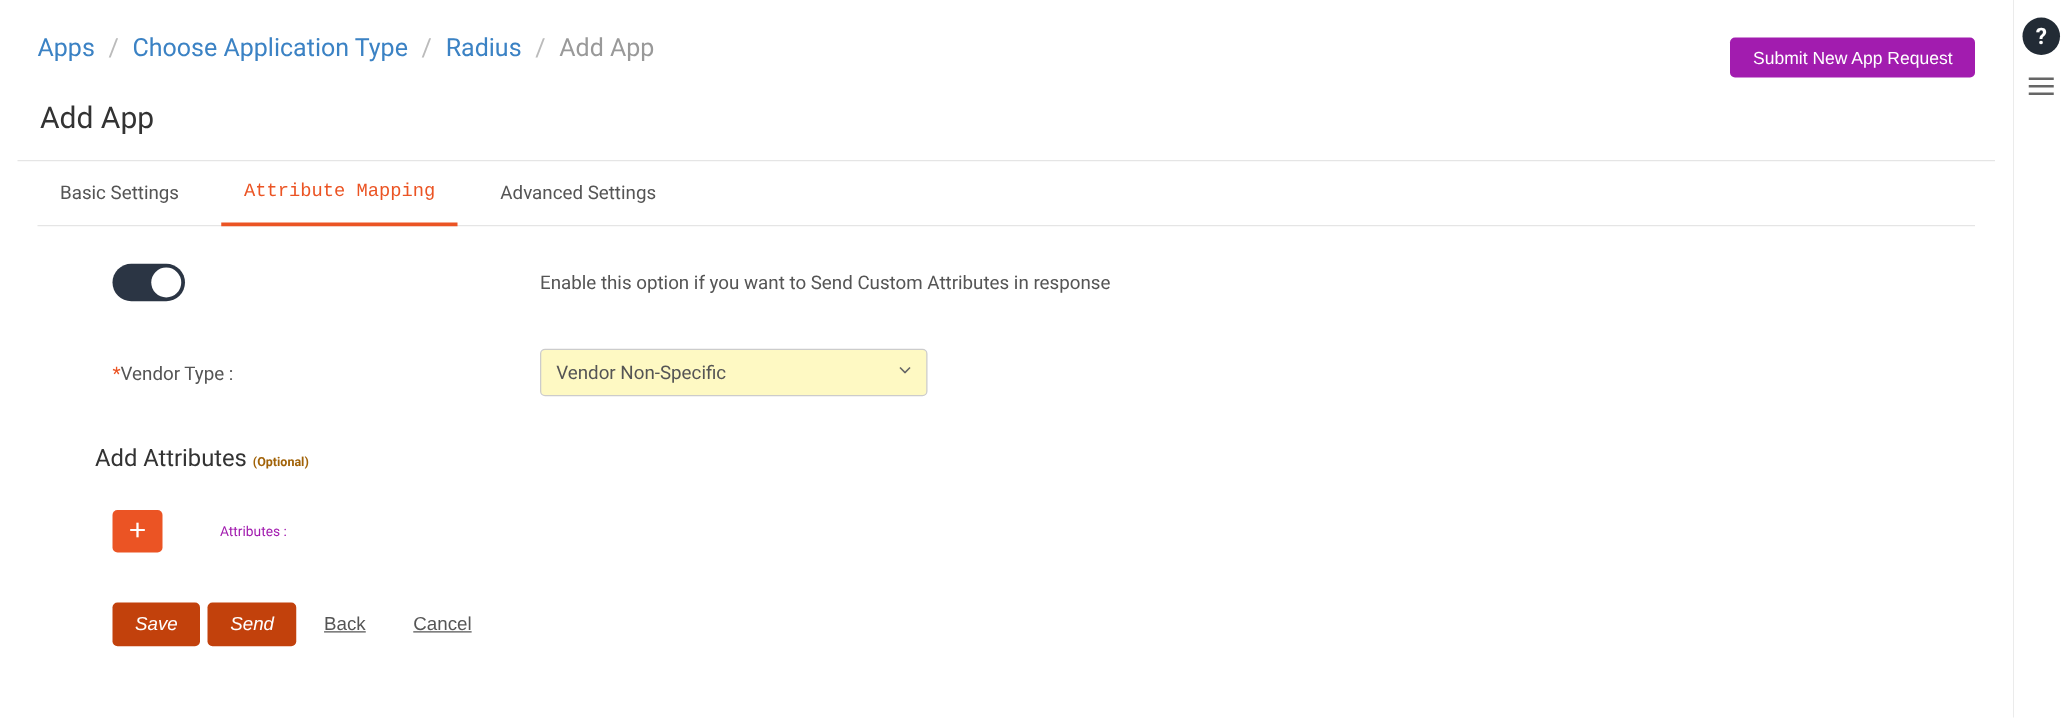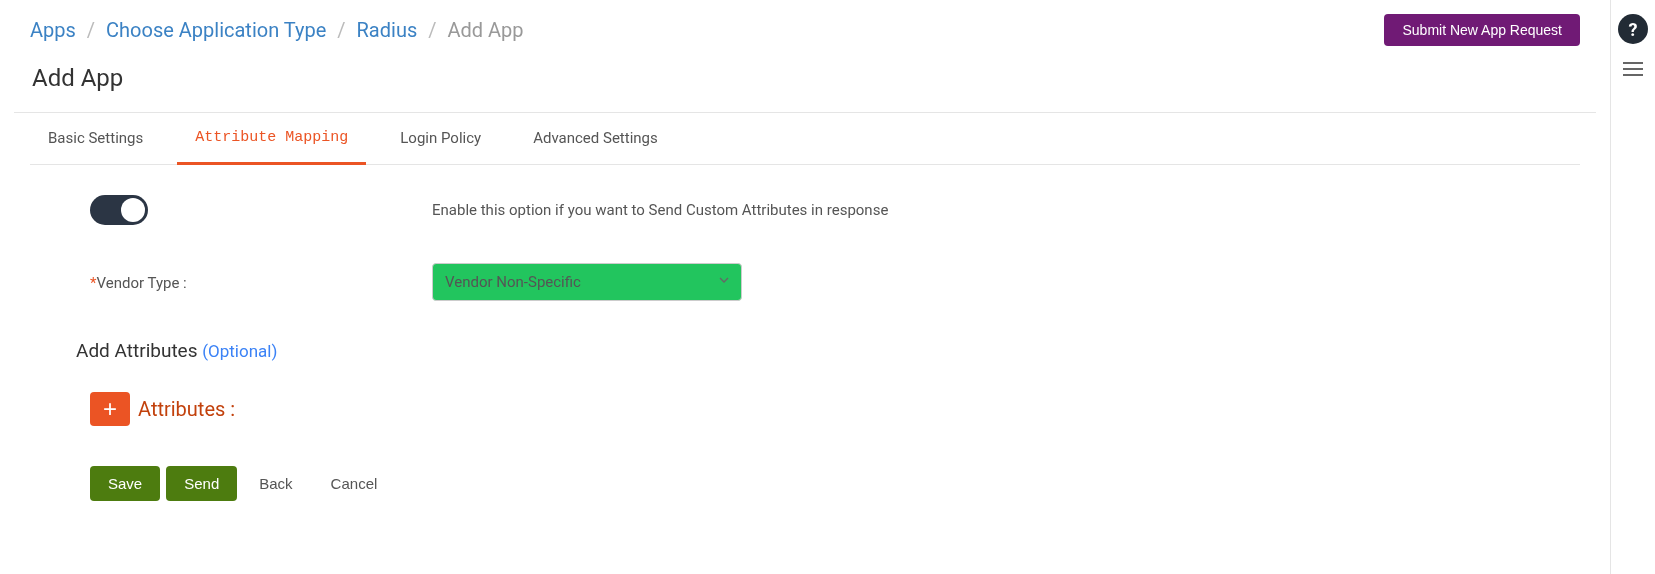--- a/index.html
+++ b/index.html
@@ -66,27 +66,28 @@
     cursor: pointer;
   }
   .breadcrumb .sep {
     color: #bbb;
     margin: 0 6px;
   }
   .breadcrumb .current {
     color: #999;
   }
   .submit-btn {
-    background: #701a75;
+    background: #a21caf;
     color: #fff;
     border: none;
     padding: 8px 18px;
     border-radius: 4px;
     font-size: 14px;
     cursor: pointer;
+    margin-top: 16px;
   }
   .page-title-wrap {
     margin: 0 14px;
     border-bottom: 1px solid #e5e5e5;
   }
   .page-title-inner {
     font-size: 24px;
     color: #333;
     padding: 18px 18px 20px 18px;
   }
@@ -155,38 +156,38 @@
     height: 38px;
     border: 1px solid #ccc;
     border-radius: 4px;
     display: flex;
     align-items: center;
     justify-content: space-between;
     padding: 2px 12px;
     color: #555;
     font-size: 15px;
     cursor: pointer;
-    background: #22c55e;
+    background: #fef9c3;
   }
   .chevron {
     width: 10px;
     height: 10px;
     display: inline-block;
   }
   .chevron svg { display: block; }
   .section-heading {
     font-size: 19px;
     color: #333;
     margin-bottom: 30px;
     margin-left: -14px;
   }
   .section-heading .optional {
-    font-size: 17px;
-    color: #3b82f6;
-    font-weight: normal;
+    font-size: 10px;
+    color: #a16207;
+    font-weight: bold;
   }
   .add-btn {
     width: 40px;
     height: 34px;
     background: #eb5424;
     color: #fff;
     border: none;
     border-radius: 4px;
     font-size: 24px;
     line-height: 1;
@@ -196,43 +197,46 @@
     cursor: pointer;
     vertical-align: middle;
   }
   .attr-row {
     display: flex;
     align-items: center;
     gap: 8px;
     margin-bottom: 40px;
   }
   .attr-label {
-    font-size: 20px;
-    color: #c2410c;
+    font-size: 11px;
+    color: #a21caf;
+    margin-left: 38px;
   }
   .button-row {
     display: flex;
     gap: 6px;
     align-items: center;
   }
   .btn {
     border: none;
     border-radius: 4px;
     padding: 9px 18px;
     font-size: 15px;
     cursor: pointer;
   }
   .btn-primary {
-    background: #4d7c0f;
+    background: #c2410c;
     color: #fff;
+    font-style: italic;
   }
   .btn-text {
     background: transparent;
     color: #555;
     padding: 9px 16px;
+    text-decoration: underline;
   }
 </style>
 </head>
 <body>
 
 <div class="main-area">
   <div class="topbar">
     <div class="breadcrumb">
       <a>Apps</a>
       <span class="sep">/</span>
@@ -245,21 +249,20 @@
     <button class="submit-btn">Submit New App Request</button>
   </div>
 
   <div class="page-title-wrap">
     <div class="page-title-inner">Add App</div>
   </div>
 
   <div class="tabs">
     <div class="tab">Basic Settings</div>
     <div class="tab active">Attribute Mapping</div>
-    <div class="tab">Login Policy</div>
     <div class="tab">Advanced Settings</div>
   </div>
 
   <div class="content">
     <div class="row">
       <div class="left">
         <div class="toggle">
           <div class="knob"></div>
         </div>
       </div>

